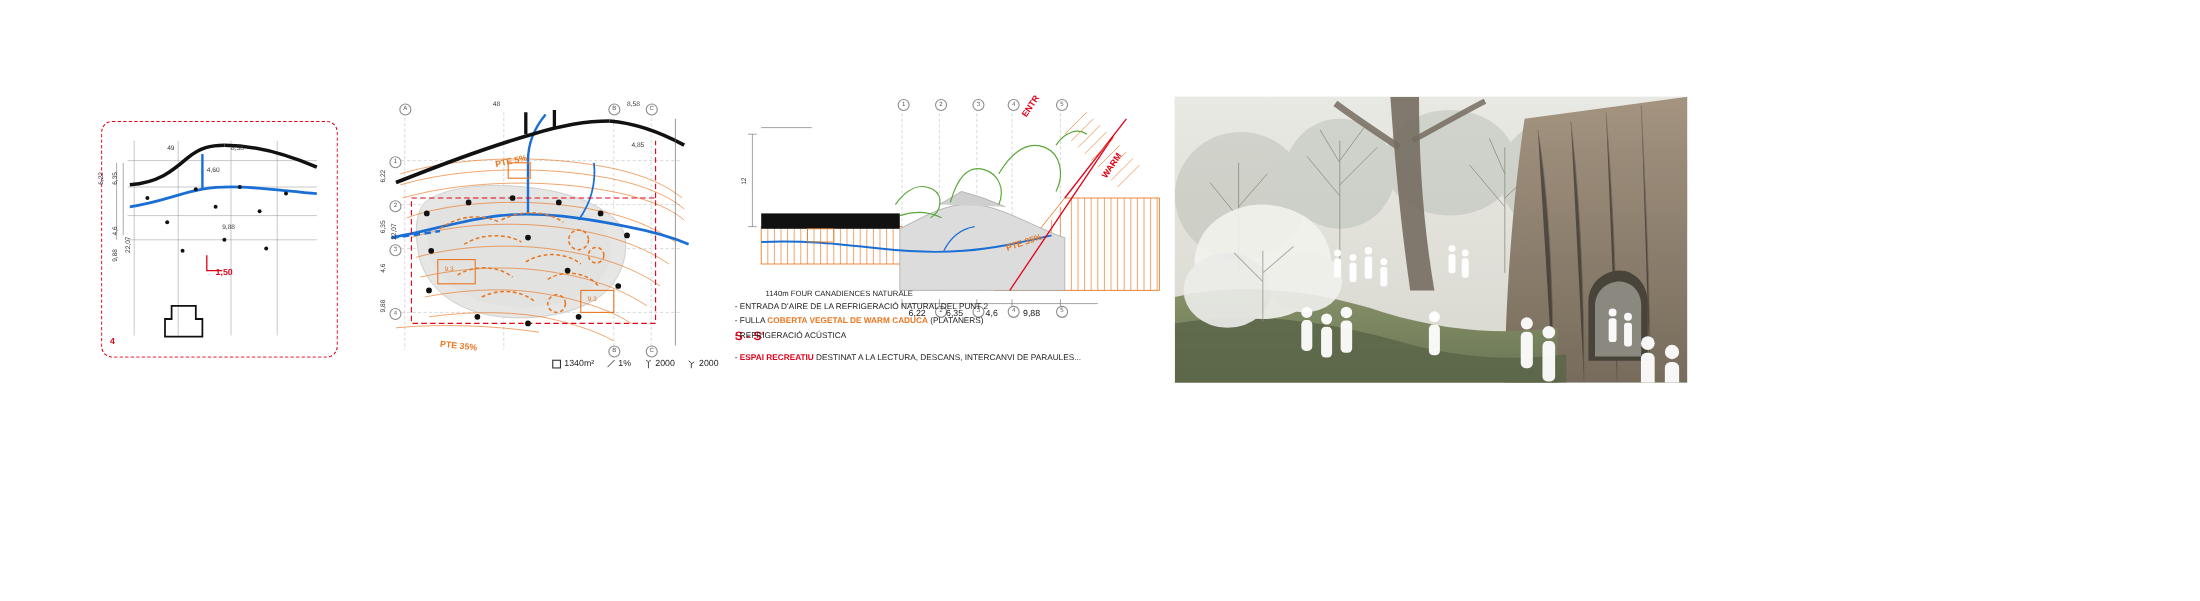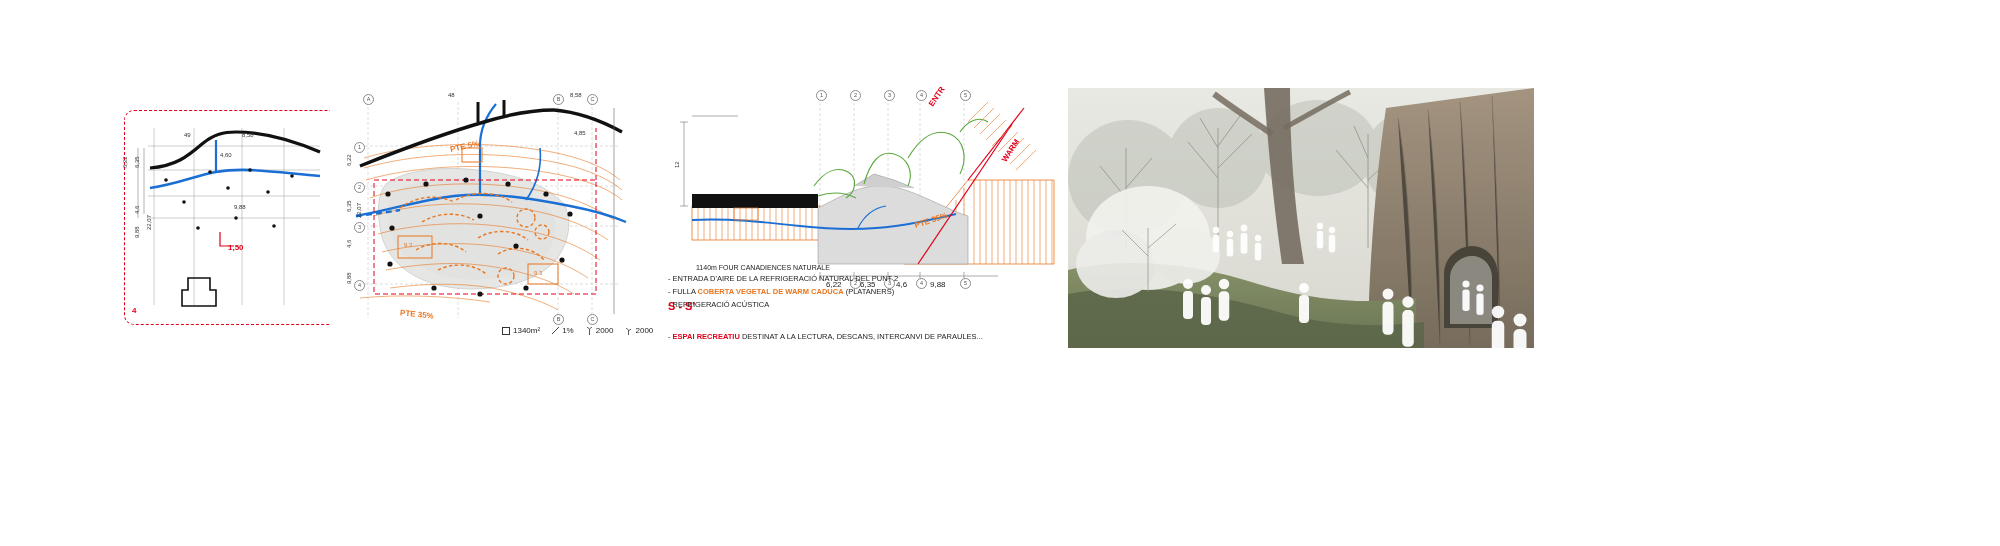--- a/index.html
+++ b/index.html
@@ -12,21 +12,21 @@
   .tiny{font-size:6px;color:#333;}
   .tiny7{font-size:7px;color:#222;}
   .tiny8{font-size:8px;color:#222;}
   .red{color:#e2001a;}
   .orange{color:#e87722;}
   .bold{font-weight:bold;}
   .circ{position:absolute;border:0.7px solid #8a8a8a;border-radius:50%;
         width:9px;height:9px;font-size:5.5px;line-height:9px;text-align:center;color:#555;background:#fff;}
 
   
-  #p1{left:92px;top:110px;width:215px;height:215px;margin-left:32px;}
+  #p1{left:92px;top:110px;width:215px;height:215px;}
   #p1 .frame{position:absolute;inset:0;border:1.6px dashed #e2001a;border-radius:10px;background:#fff;}
 
   
   #p2{left:330px;top:88px;width:305px;height:255px;}
   #p2 .bg{position:absolute;inset:0;background:#fff;}
 
   
   #p3{left:668px;top:88px;width:390px;height:265px;}
 
   
@@ -388,21 +388,21 @@
     <div style="position:absolute;left:0;top:0;font-size:7.5px;line-height:13px;color:#222">
       <div>
         <span>- </span><span>ENTRADA D'AIRE DE LA REFRIGERACIÓ NATURAL DEL PUNT 2</span>
       </div>
       <div>
         <span>- </span><span>FULLA </span><span class="bold" style="color:#e87722">COBERTA VEGETAL DE WARM CADUCA</span><span>  (PLATANERS)</span>
       </div>
       <div>
         <span>- </span><span>REFRIGERACIÓ ACÚSTICA</span>
       </div>
-      <div style="margin-top:19px">
+      <div style="margin-top:7px">
         <span>- </span><span class="bold red">ESPAI RECREATIU</span><span>  DESTINAT A LA LECTURA, DESCANS, INTERCANVI DE PARAULES...</span>
       </div>
     </div>
   </div>
 
   <div class="panel" id="p4">
     <svg width="466" height="260" viewBox="0 0 466 260" style="position:absolute;left:0;top:0">
       <defs>
         <linearGradient id="sky" x1="0" y1="0" x2="0" y2="1">
           <stop offset="0" stop-color="#e8e8e2"></stop>

